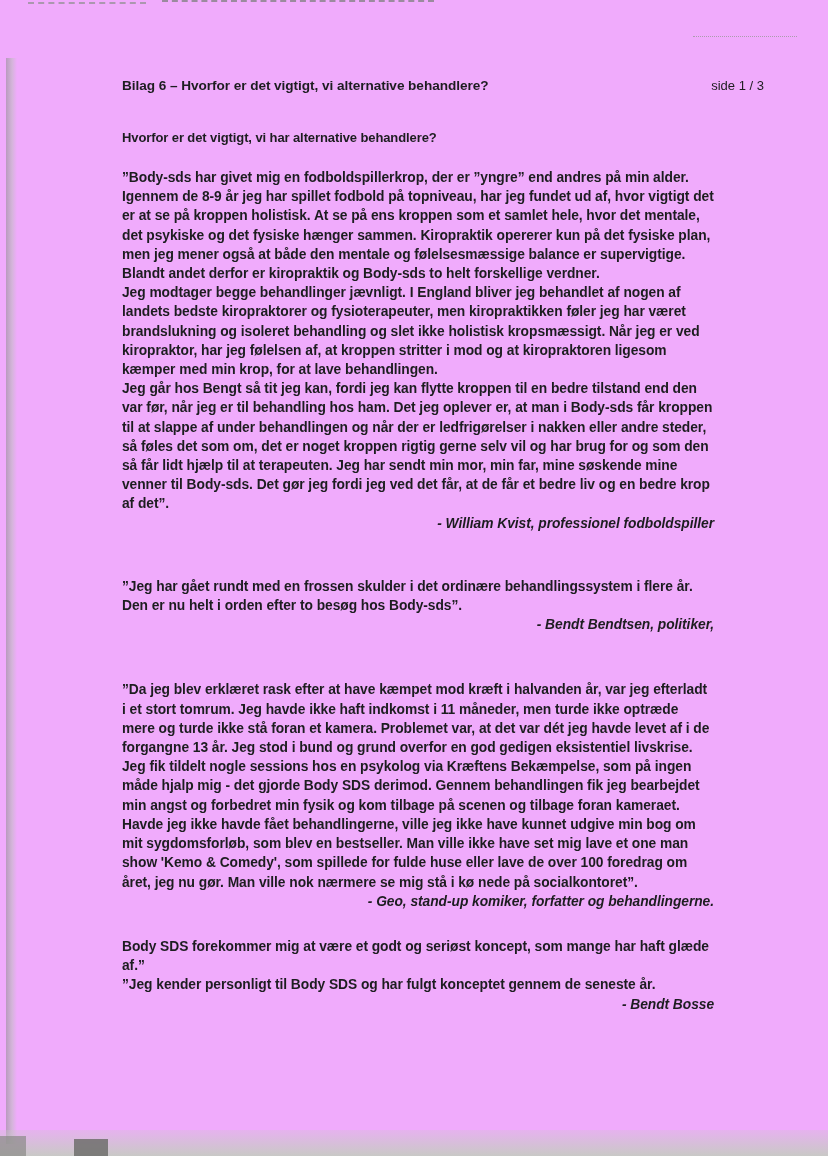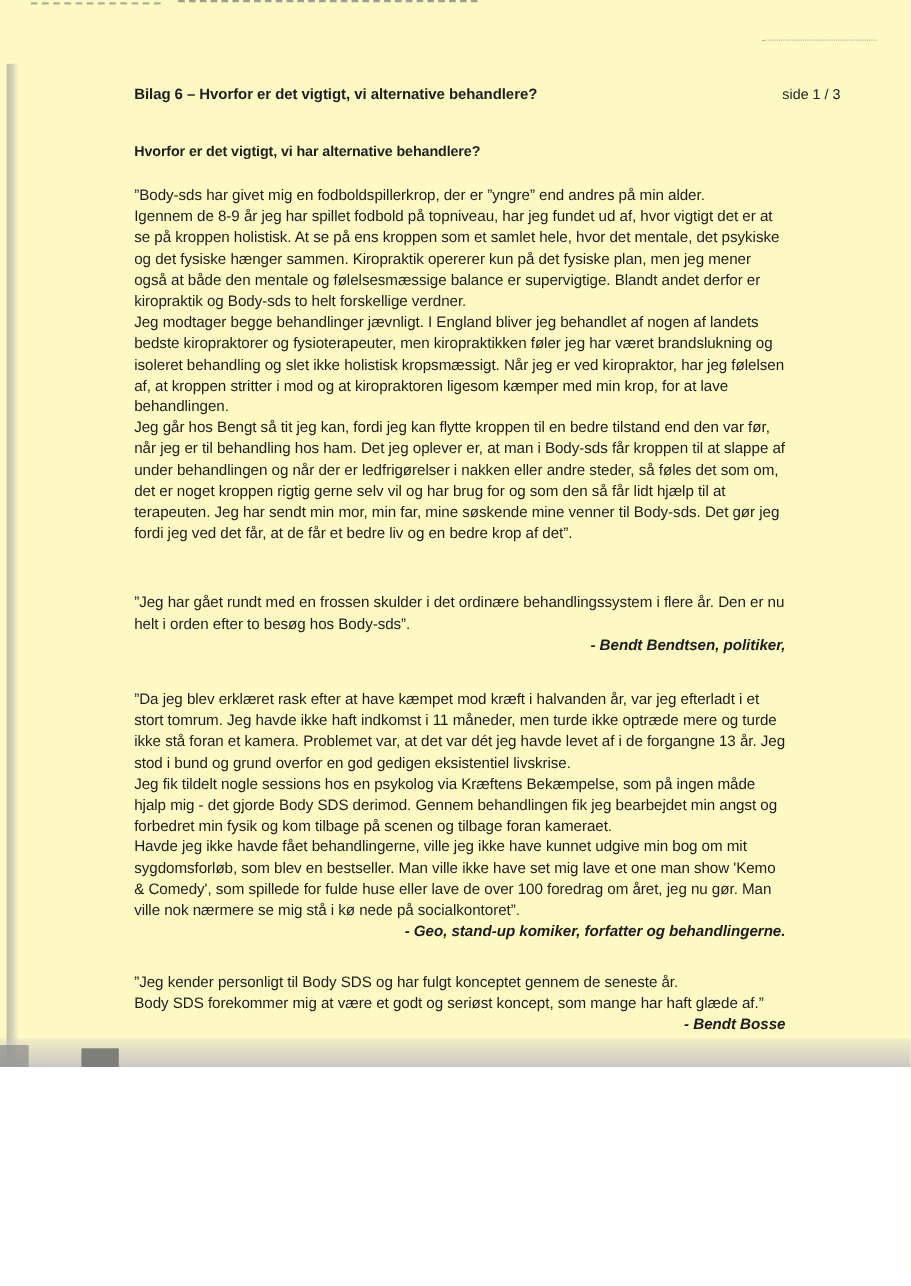--- a/index.html
+++ b/index.html
@@ -3,22 +3,22 @@
 <meta charset="utf-8">
 <style>
   html, body {
     margin: 0;
     padding: 0;
     background: #ffffff;
   }
   .page {
     position: relative;
     width: 828px;
-    height: 970px;
-    background: #fef9c3;
+    height: 1156px;
+    background: #f0abfc;
     overflow: hidden;
     color: #1d1d20;
     font-family: "Liberation Sans", sans-serif;
   }
 
   
   .artifact { position: absolute; pointer-events: none; }
   .top-dash-1 { left: 28px; top: 2px; width: 118px; border-top: 2px dashed #8f8f8f; opacity: .7; }
   .top-dash-2 { left: 162px; top: 0px; width: 272px; border-top: 2px dashed #7f7f7f; opacity: .75; }
   .top-dots-right { left: 693px; top: 36px; width: 104px; border-top: 1px dotted #9a9a9a; opacity: .8; }
@@ -73,29 +73,30 @@
     letter-spacing: -0.1px;
   }
   .body-text {
     margin-top: 23px;
     font-size: 13.8px;
     line-height: 19.2px;
     letter-spacing: -0.05px;
   }
   .quote-section p {
     margin: 0;
+    font-weight: bold;
   }
   .attribution {
     text-align: right;
     font-style: italic;
     font-weight: 700;
     margin-top: 1px;
   }
   .quote-section.q2 { margin-top: 44px; }
-  .quote-section.q3 { margin-top: 30px; }
+  .quote-section.q3 { margin-top: 46px; }
   .quote-section.q4 { margin-top: 26px; }
 </style>
 </head>
 <body>
 
 <div class="page">
 
   <div class="artifact top-dash-1"></div>
   <div class="artifact top-dash-2"></div>
   <div class="artifact top-dots-right"></div>
@@ -113,35 +114,36 @@
 
     <div class="main-heading">Hvorfor er det vigtigt, vi har alternative behandlere?</div>
 
     <div class="body-text">
 
       <div class="quote-section q1">
         <p>”Body-sds har givet mig en fodboldspillerkrop, der er ”yngre” end andres på min alder.</p>
         <p>Igennem de 8-9 år jeg har spillet fodbold på topniveau, har jeg fundet ud af, hvor vigtigt det er at se på kroppen holistisk. At se på ens kroppen som et samlet hele, hvor det mentale, det psykiske og det fysiske hænger sammen. Kiropraktik opererer kun på det fysiske plan, men jeg mener også at både den mentale og følelsesmæssige balance er supervigtige. Blandt andet derfor er kiropraktik og Body-sds to helt forskellige verdner.</p>
         <p>Jeg modtager begge behandlinger jævnligt. I England bliver jeg behandlet af nogen af landets bedste kiropraktorer og fysioterapeuter, men kiropraktikken føler jeg har været brandslukning og isoleret behandling og slet ikke holistisk kropsmæssigt. Når jeg er ved kiropraktor, har jeg følelsen af, at kroppen stritter i mod og at kiropraktoren ligesom kæmper med min krop, for at lave behandlingen.</p>
         <p>Jeg går hos Bengt så tit jeg kan, fordi jeg kan flytte kroppen til en bedre tilstand end den var før, når jeg er til behandling hos ham. Det jeg oplever er, at man i Body-sds får kroppen til at slappe af under behandlingen og når der er ledfrigørelser i nakken eller andre steder, så føles det som om, det er noget kroppen rigtig gerne selv vil og har brug for og som den så får lidt hjælp til at terapeuten. Jeg har sendt min mor, min far, mine søskende mine venner til Body-sds. Det gør jeg fordi jeg ved det får, at de får et bedre liv og en bedre krop af det”.</p>
+        <p class="attribution">- William Kvist, professionel fodboldspiller</p>
       </div>
 
       <div class="quote-section q2">
         <p>”Jeg har gået rundt med en frossen skulder i det ordinære behandlingssystem i flere år. Den er nu helt i orden efter to besøg hos Body-sds”.</p>
         <p class="attribution">- Bendt Bendtsen, politiker,</p>
       </div>
 
       <div class="quote-section q3">
         <p>”Da jeg blev erklæret rask efter at have kæmpet mod kræft i halvanden år, var jeg efterladt i et stort tomrum. Jeg havde ikke haft indkomst i 11 måneder, men turde ikke optræde mere og turde ikke stå foran et kamera. Problemet var, at det var dét jeg havde levet af i de forgangne 13 år. Jeg stod i bund og grund overfor en god gedigen eksistentiel livskrise.</p>
         <p>Jeg fik tildelt nogle sessions hos en psykolog via Kræftens Bekæmpelse, som på ingen måde hjalp mig - det gjorde Body SDS derimod. Gennem behandlingen fik jeg bearbejdet min angst og forbedret min fysik og kom tilbage på scenen og tilbage foran kameraet.</p>
         <p>Havde jeg ikke havde fået behandlingerne, ville jeg ikke have kunnet udgive min bog om mit sygdomsforløb, som blev en bestseller. Man ville ikke have set mig lave et one man show 'Kemo &amp; Comedy', som spillede for fulde huse eller lave de over 100 foredrag om året, jeg nu gør. Man ville nok nærmere se mig stå i kø nede på socialkontoret”.</p>
         <p class="attribution">- Geo, stand-up komiker, forfatter og behandlingerne.</p>
       </div>
 
       <div class="quote-section q4">
+        <p>Body SDS forekommer mig at være et godt og seriøst koncept, som mange har haft glæde af.”</p>
         <p>”Jeg kender personligt til Body SDS og har fulgt konceptet gennem de seneste år.</p>
-        <p>Body SDS forekommer mig at være et godt og seriøst koncept, som mange har haft glæde af.”</p>
         <p class="attribution">- Bendt Bosse</p>
       </div>
 
     </div>
   </div>
 </div>
 
 </body></html>

